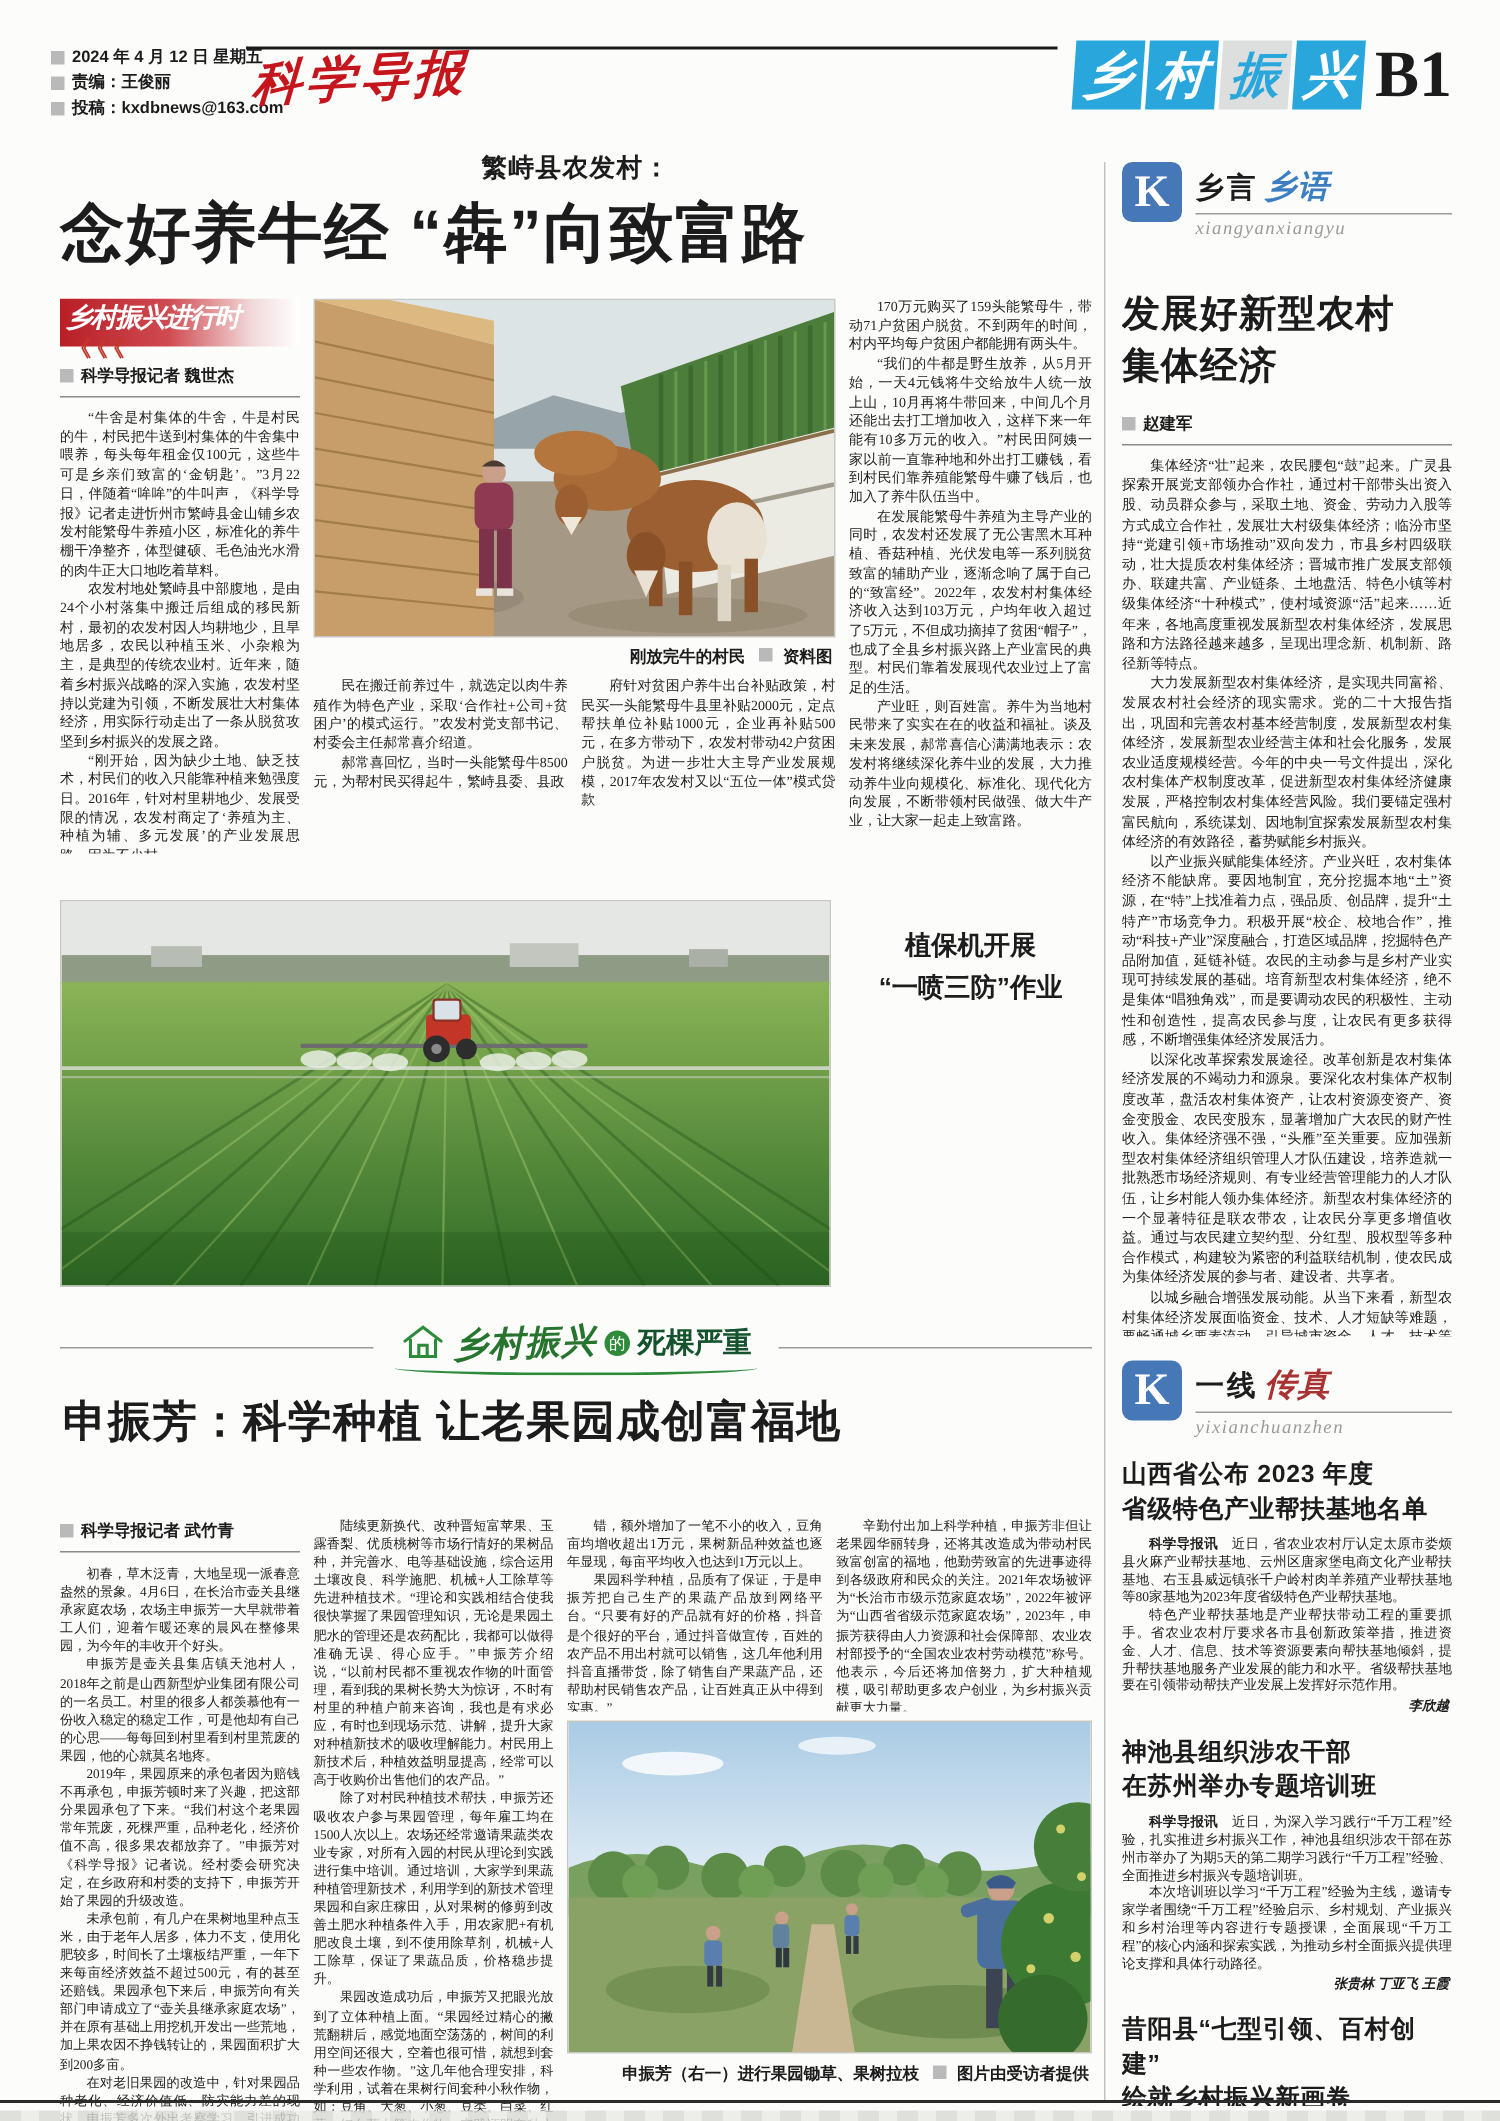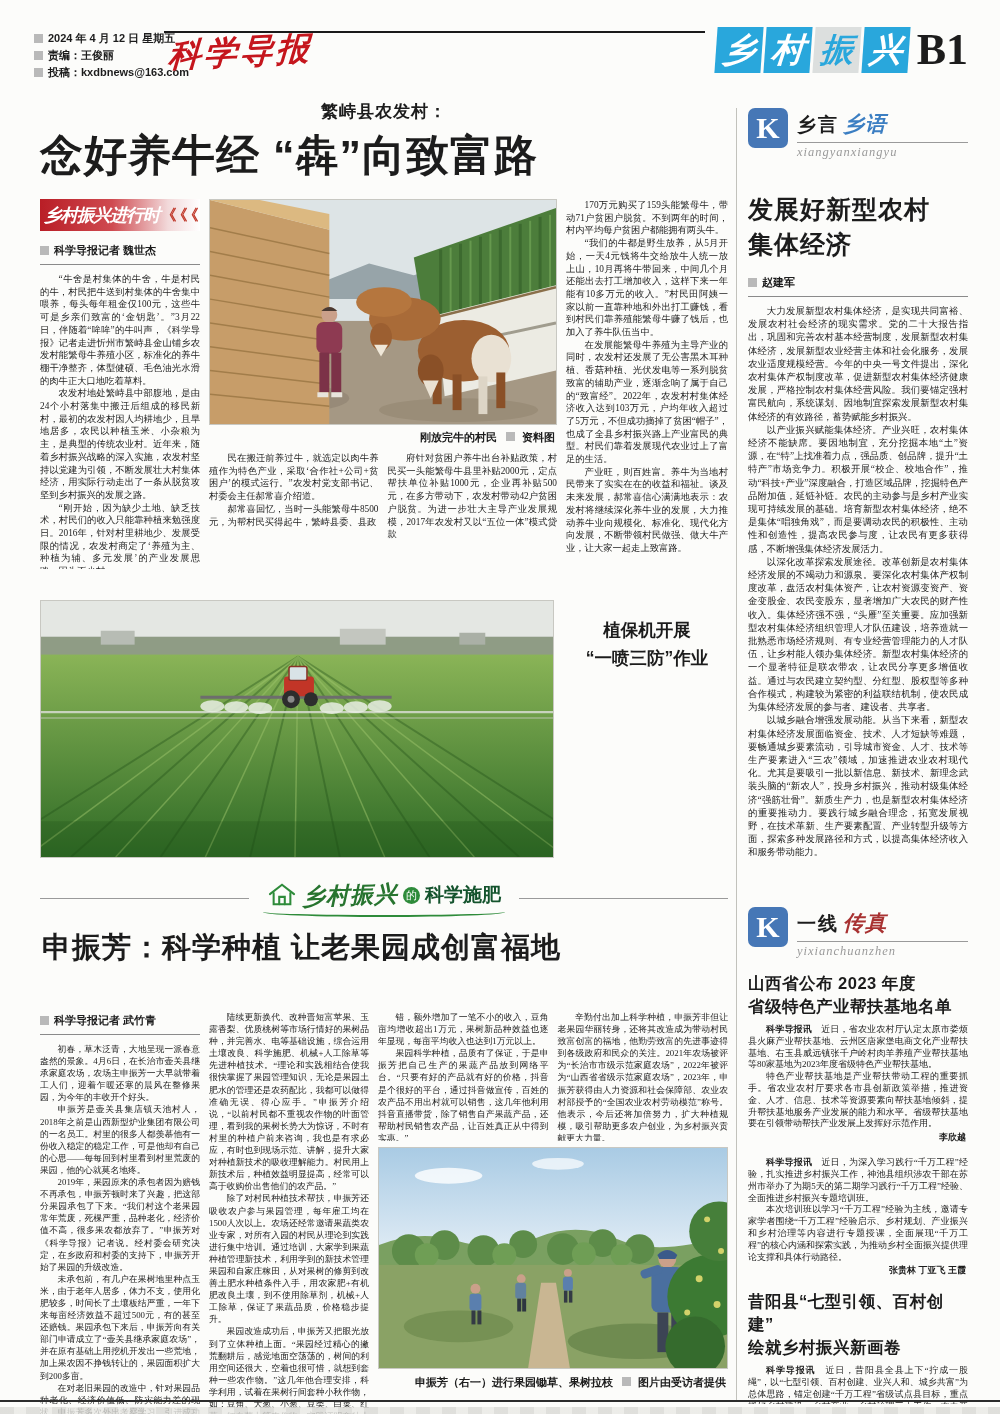--- a/index.html
+++ b/index.html
@@ -22,21 +22,21 @@
   .byline { display:flex; align-items:center; font-size:11px; font-weight:bold; font-family:"Liberation Sans",sans-serif; padding-bottom:6px; border-bottom:1px solid #8a8a8a; }
   .cap { font-size:11px; font-weight:bold; font-family:"Liberation Sans",sans-serif; }
   svg { display:block; }
 
   
   #main-art { position:absolute; left:40px; top:100px; width:688px; height:480px; }
   .kicker { font-size:17px; font-weight:bold; font-family:"Liberation Sans",sans-serif; letter-spacing:1px;text-align:center; }
   .headline { font-size:43px; font-weight:900; font-family:"Liberation Sans",sans-serif; letter-spacing:1px; margin-top:4px; white-space:nowrap; }
   .ma-body { display:flex; gap:9px; margin-top:14px; height:374px; overflow:hidden; }
   .ma-c1 { width:160px; flex:0 0 auto; }
-  .badge-red { height:32px; background:linear-gradient(90deg,#b91e26 0%,#cf4a50 45%,#f2d9da 80%,#fff 100%); display:flex; align-items:center; padding:0 4px; white-space:nowrap; }
+  .badge-red { height:32px; background:linear-gradient(90deg,#b91e26 0%,#cf4a50 45%,#f2d9da 80%,#fff 100%); display:flex; padding:0 4px; white-space:nowrap;flex-direction:column; }
   .badge-red .bt { color:#fff; font-weight:bold; font-style:italic; font-size:17.5px; font-family:"Liberation Sans",sans-serif; letter-spacing:-1px; }
   .badge-red .bm { color:#c0392b; font-weight:bold; font-size:15px; margin-left:2px; letter-spacing:-4px; }
   .ma-c1 .byline { margin-top:12px; }
   .ma-c1 .bodytext { margin-top:8px; height:296px; overflow:hidden; }
   .ma-mid { width:348px; flex:0 0 auto; }
   .photo-frame { border:1px solid #c8c8c2; }
   .ph-cap { text-align:right; margin:5px 2px 7px 0; }
   .mid-cols { display:flex; gap:9px; height:118px; overflow:hidden;justify-content:center; }
   .mid-cols .mc { flex:1; }
   .ma-c4 { flex:1; height:374px; overflow:hidden; }
@@ -87,21 +87,21 @@
   .op-title { font-size:25px; font-weight:800; font-family:"Liberation Sans",sans-serif; line-height:35px; margin-top:32px; letter-spacing:1px; }
   .op-byline { margin-top:13px; }
   .op-body { margin-top:8px; height:586px; overflow:hidden; }
   .op-body p { font-size:9.4px; line-height:13.2px; text-align:justify; text-indent:2em; color:#222; }
   .sec2 { margin-top:16px; }
   .news-art { margin-top:13px; }
   .news-title { font-size:16.5px; font-weight:900; font-family:"Liberation Sans",sans-serif; line-height:23px; letter-spacing:0.5px; }
   .news-body { margin-top:6px; }
   .news-body p { font-size:9px; line-height:11.8px; text-align:justify; text-indent:2em; color:#222; }
   .news-body .lead { font-weight:bold; font-family:"Liberation Sans",sans-serif; }
-  .news-author { text-align:right; font-weight:bold; font-size:9px; font-family:"Liberation Sans",sans-serif; margin-top:1px; padding-right:2px; }
+  .news-author { text-align:right; font-weight:bold; font-size:9px; font-family:"Liberation Sans",sans-serif; margin-top:1px; padding-right:2px;font-style:italic; }
 
   
   .brule { position:absolute; left:0; right:0; bottom:12px; height:2px; background:#2c2c2c; }
   .scan-strip { position:absolute; left:0; right:0; bottom:0; height:7px; background:repeating-linear-gradient(90deg,#d8d8d4 0 14px,#e9e9e5 14px 26px); opacity:.8; }
 </style>
 </head>
 <body>
 
 <div class="page">
 
@@ -298,21 +298,21 @@
     <div class="t-badge-row">
       <div class="hline"></div>
       <div class="t-badge">
         <svg class="house" viewBox="0 0 32 28" fill="none" stroke="#2e8b3a" stroke-width="2.2" stroke-linecap="round">
           <path d="M3 13 L16 3 L29 13"></path>
           <path d="M7 12 L7 24 L25 24 L25 12"></path>
           <path d="M13 24 L13 16 L19 16 L19 24"></path>
         </svg>
         <span class="cal">乡村振兴</span>
         <span class="de">的</span>
-        <span class="rest">科学施肥</span>
+        <span class="rest">死棵严重</span>
         <span class="swoosh"></span>
       </div>
       <div class="hline"></div>
     </div>
     <div class="t-title">申振芳：科学种植  让老果园成创富福地</div>
     <div class="t-cols tech-text">
       <div class="tc1">
         <div class="byline">
             <span class="sqg"></span>
             <span>科学导报记者 武竹青</span>
@@ -428,20 +428,21 @@
 
     <div class="op-title">
       <div>发展好新型农村</div>
       <div>集体经济</div>
     </div>
     <div class="byline op-byline">
         <span class="sqg"></span>
         <span>赵建军</span>
       </div>
     <div class="op-body">
+      <p>集体经济“壮”起来，农民腰包“鼓”起来。广灵县探索开展党支部领办合作社，通过村干部带头出资入股、动员群众参与，采取土地、资金、劳动力入股等方式成立合作社，发展壮大村级集体经济；临汾市坚持“党建引领+市场推动”双向发力，市县乡村四级联动，壮大提质农村集体经济；晋城市推广发展支部领办、联建共富、产业链条、土地盘活、特色小镇等村级集体经济“十种模式”，使村域资源“活”起来……近年来，各地高度重视发展新型农村集体经济，发展思路和方法路径越来越多，呈现出理念新、机制新、路径新等特点。</p>
       <p>大力发展新型农村集体经济，是实现共同富裕、发展农村社会经济的现实需求。党的二十大报告指出，巩固和完善农村基本经营制度，发展新型农村集体经济，发展新型农业经营主体和社会化服务，发展农业适度规模经营。今年的中央一号文件提出，深化农村集体产权制度改革，促进新型农村集体经济健康发展，严格控制农村集体经营风险。我们要锚定强村富民航向，系统谋划、因地制宜探索发展新型农村集体经济的有效路径，蓄势赋能乡村振兴。</p>
       <p>以产业振兴赋能集体经济。产业兴旺，农村集体经济不能缺席。要因地制宜，充分挖掘本地“土”资源，在“特”上找准着力点，强品质、创品牌，提升“土特产”市场竞争力。积极开展“校企、校地合作”，推动“科技+产业”深度融合，打造区域品牌，挖掘特色产品附加值，延链补链。农民的主动参与是乡村产业实现可持续发展的基础。培育新型农村集体经济，绝不是集体“唱独角戏”，而是要调动农民的积极性、主动性和创造性，提高农民参与度，让农民有更多获得感，不断增强集体经济发展活力。</p>
       <p>以深化改革探索发展途径。改革创新是农村集体经济发展的不竭动力和源泉。要深化农村集体产权制度改革，盘活农村集体资产，让农村资源变资产、资金变股金、农民变股东，显著增加广大农民的财产性收入。集体经济强不强，“头雁”至关重要。应加强新型农村集体经济组织管理人才队伍建设，培养造就一批熟悉市场经济规则、有专业经营管理能力的人才队伍，让乡村能人领办集体经济。新型农村集体经济的一个显著特征是联农带农，让农民分享更多增值收益。通过与农民建立契约型、分红型、股权型等多种合作模式，构建较为紧密的利益联结机制，使农民成为集体经济发展的参与者、建设者、共享者。</p>
       <p>以城乡融合增强发展动能。从当下来看，新型农村集体经济发展面临资金、技术、人才短缺等难题，要畅通城乡要素流动，引导城市资金、人才、技术等生产要素进入“三农”领域，加速推进农业农村现代化。尤其是要吸引一批以新信息、新技术、新理念武装头脑的“新农人”，投身乡村振兴，推动村级集体经济“强筋壮骨”。新质生产力，也是新型农村集体经济的重要推动力。要践行城乡融合理念，拓宽发展视野，在技术革新、生产要素配置、产业转型升级等方面，探索多种发展路径和方式，以提高集体经济收入和服务带动能力。</p>
 
     </div>
 
     <div class="sb-head sec2">
       <div class="kbox">K</div>
       <div class="sb-head-right">
@@ -459,20 +460,24 @@
         <div>省级特色产业帮扶基地名单</div>
       </div>
       <div class="news-body">
         <p><b class="lead">科学导报讯</b>　<span>近日，省农业农村厅认定太原市娄烦县火麻产业帮扶基地、云州区唐家堡电商文化产业帮扶基地、右玉县威远镇张千户岭村肉羊养殖产业帮扶基地等80家基地为2023年度省级特色产业帮扶基地。</span></p>
         <p>特色产业帮扶基地是产业帮扶带动工程的重要抓手。省农业农村厅要求各市县创新政策举措，推进资金、人才、信息、技术等资源要素向帮扶基地倾斜，提升帮扶基地服务产业发展的能力和水平。省级帮扶基地要在引领带动帮扶产业发展上发挥好示范作用。</p>
         <div class="news-author">李欣越</div>
       </div>
     </div>
 
     <div class="news-art">
+      <div class="news-title">
+        <div>神池县组织涉农干部</div>
+        <div>在苏州举办专题培训班</div>
+      </div>
       <div class="news-body">
         <p><b class="lead">科学导报讯</b>　<span>近日，为深入学习践行“千万工程”经验，扎实推进乡村振兴工作，神池县组织涉农干部在苏州市举办了为期5天的第二期学习践行“千万工程”经验、全面推进乡村振兴专题培训班。</span></p>
         <p>本次培训班以学习“千万工程”经验为主线，邀请专家学者围绕“千万工程”经验启示、乡村规划、产业振兴和乡村治理等内容进行专题授课，全面展现“千万工程”的核心内涵和探索实践，为推动乡村全面振兴提供理论支撑和具体行动路径。</p>
         <div class="news-author">张贵林 丁亚飞 王霞</div>
       </div>
     </div>
 
     <div class="news-art">
       <div class="news-title">
         <div>昔阳县“七型引领、百村创建”</div>

